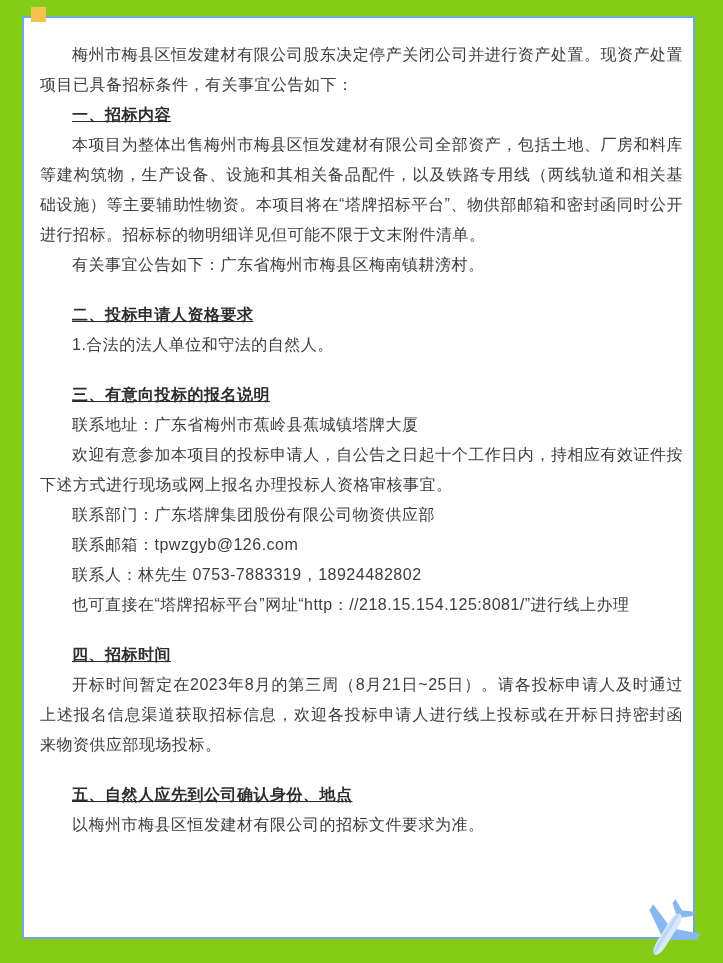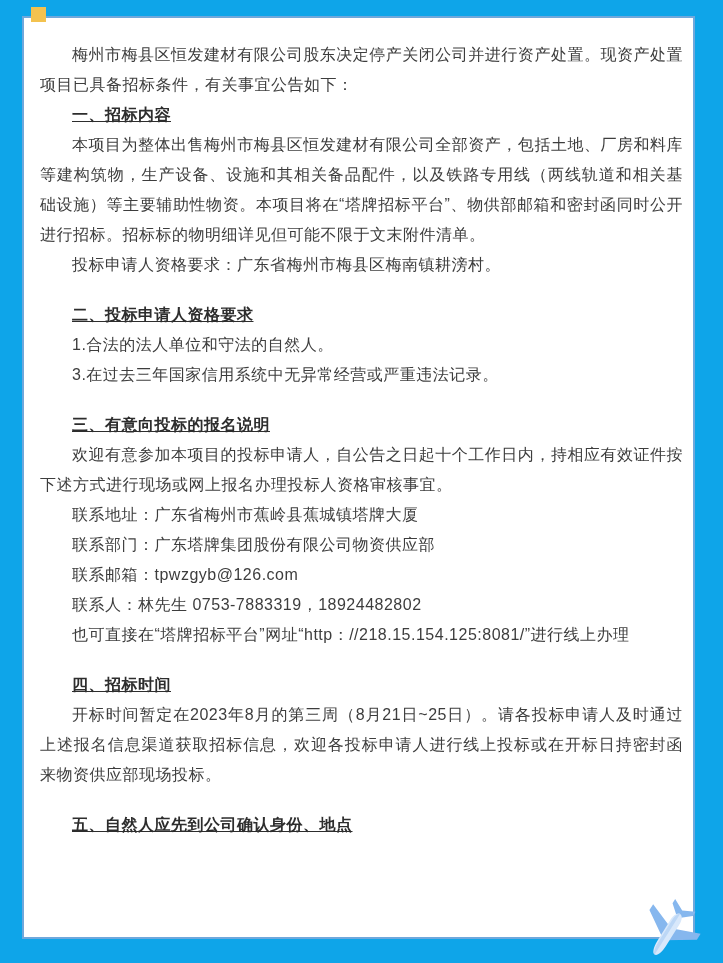--- a/index.html
+++ b/index.html
@@ -5,21 +5,21 @@
   html, body {
     margin: 0;
     padding: 0;
     background: #ffffff;
     font-family: "Liberation Sans", "DejaVu Sans", sans-serif;
   }
   .page {
     position: relative;
     width: 723px;
     height: 963px;
-    background: #0ea5e9;
+    background: #84cc16;
     overflow: hidden;
   }
   .frame {
     position: absolute;
     left: 22px;
     top: 16px;
     width: 673px;
     height: 923px;
     border: 2px solid #6fa8dc;
     box-sizing: border-box;
@@ -76,38 +76,38 @@
 
   <div class="frame"></div>
   <div class="corner-square"></div>
 
   <div class="content">
 
     <p class="para">梅州市梅县区恒发建材有限公司股东决定停产关闭公司并进行资产处置。现资产处置项目已具备招标条件，有关事宜公告如下：</p>
 
     <p class="heading first">一、招标内容</p>
     <p class="para">本项目为整体出售梅州市梅县区恒发建材有限公司全部资产，包括土地、厂房和料库等建构筑物，生产设备、设施和其相关备品配件，以及铁路专用线（两线轨道和相关基础设施）等主要辅助性物资。本项目将在“塔牌招标平台”、物供部邮箱和密封函同时公开进行招标。招标标的物明细详见但可能不限于文末附件清单。</p>
-    <p class="para">投标申请人资格要求：广东省梅州市梅县区梅南镇耕滂村。</p>
+    <p class="para">有关事宜公告如下：广东省梅州市梅县区梅南镇耕滂村。</p>
 
     <p class="heading">二、投标申请人资格要求</p>
     <p class="para">1.合法的法人单位和守法的自然人。</p>
-    <p class="para">3.在过去三年国家信用系统中无异常经营或严重违法记录。</p>
 
     <p class="heading">三、有意向投标的报名说明</p>
+    <p class="para">联系地址：广东省梅州市蕉岭县蕉城镇塔牌大厦</p>
     <p class="para">欢迎有意参加本项目的投标申请人，自公告之日起十个工作日内，持相应有效证件按下述方式进行现场或网上报名办理投标人资格审核事宜。</p>
-    <p class="para">联系地址：广东省梅州市蕉岭县蕉城镇塔牌大厦</p>
     <p class="para">联系部门：广东塔牌集团股份有限公司物资供应部</p>
     <p class="para">联系邮箱：tpwzgyb@126.com</p>
     <p class="para">联系人：林先生 0753-7883319，18924482802</p>
     <p class="para">也可直接在“塔牌招标平台”网址“http：//218.15.154.125:8081/”进行线上办理</p>
 
     <p class="heading">四、招标时间</p>
     <p class="para">开标时间暂定在2023年8月的第三周（8月21日~25日）。请各投标申请人及时通过上述报名信息渠道获取招标信息，欢迎各投标申请人进行线上投标或在开标日持密封函来物资供应部现场投标。</p>
 
     <p class="heading">五、自然人应先到公司确认身份、地点</p>
+    <p class="para">以梅州市梅县区恒发建材有限公司的招标文件要求为准。</p>
 
   </div>
 
   <svg class="airplane" viewBox="0 0 64 64" xmlns="http://www.w3.org/2000/svg" overflow="visible">
     <g transform="rotate(212 32 32)">
       <polygon points="32,20 4,38 4,45 32,34 60,45 60,38" fill="#86b7ee"></polygon>
       <polygon points="32,46 20,56 20,61 32,55 44,61 44,56" fill="#86b7ee"></polygon>
       <path d="M32 3 C35 3 37 9 37 16 L37 42 C37 47 35 51 32 51 C29 51 27 47 27 42 L27 16 C27 9 29 3 32 3 Z" fill="#d8e8fb"></path>
       <path d="M32 3 C34 3 35.5 9 35.5 16 L35.5 42 C35.5 47 34 51 32 51 Z" fill="#bcd7f6"></path>
     </g>

